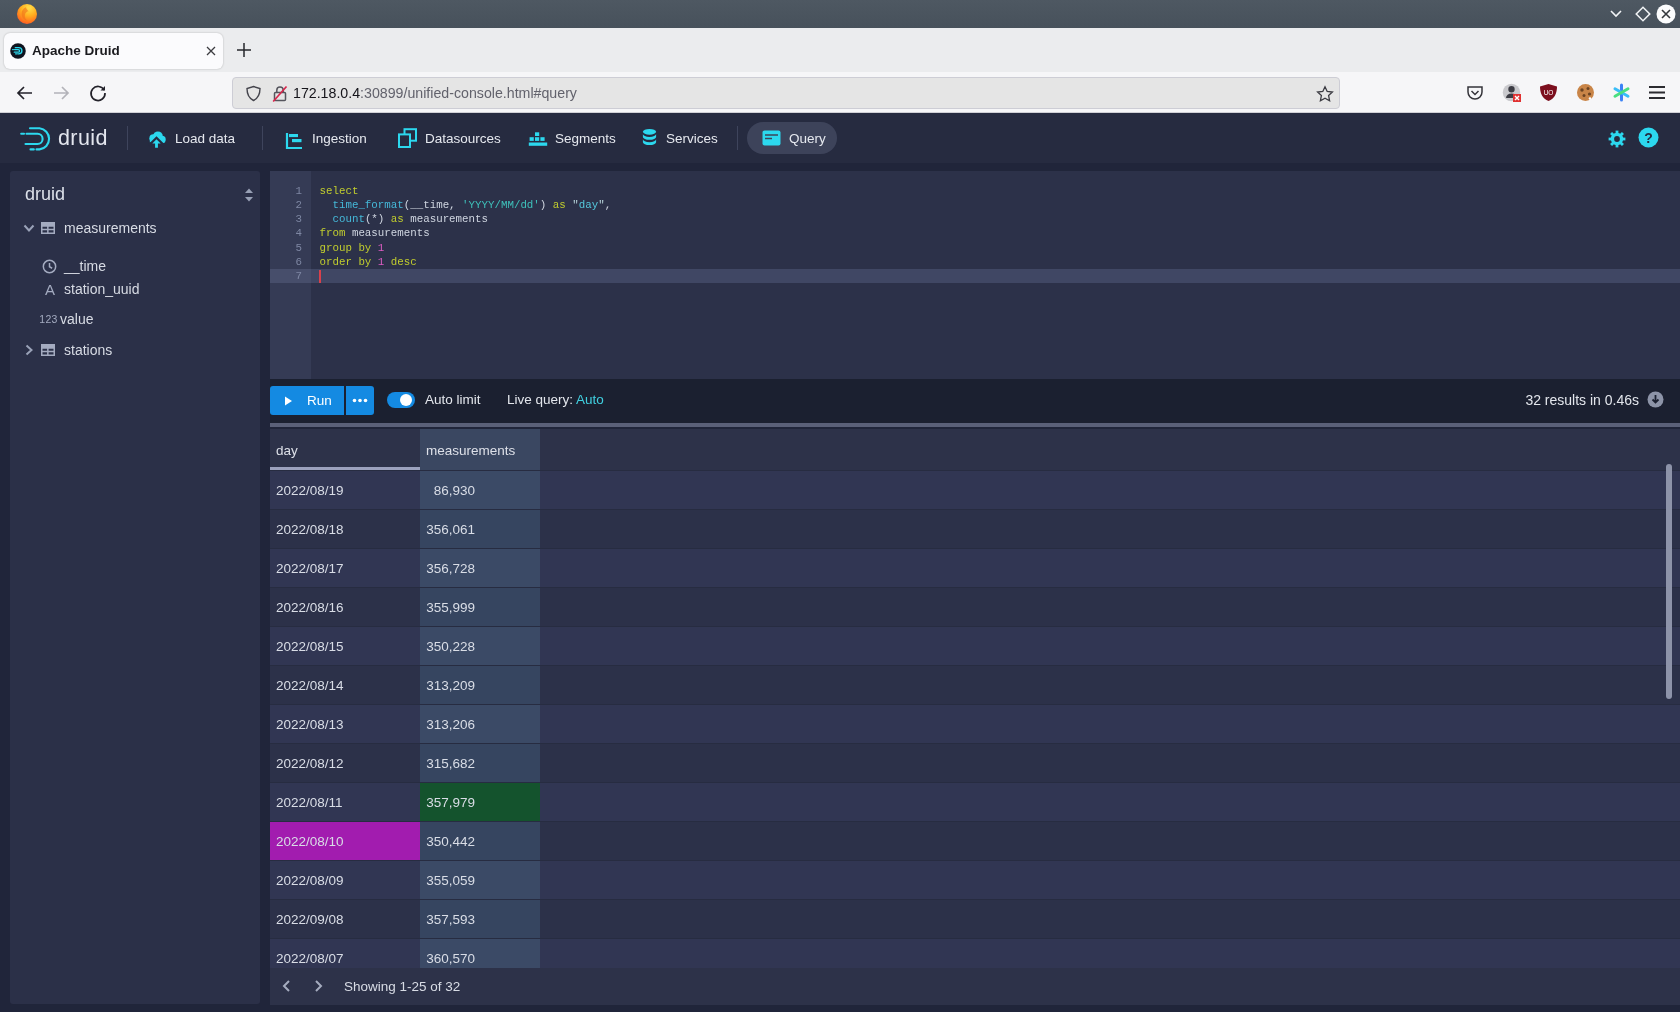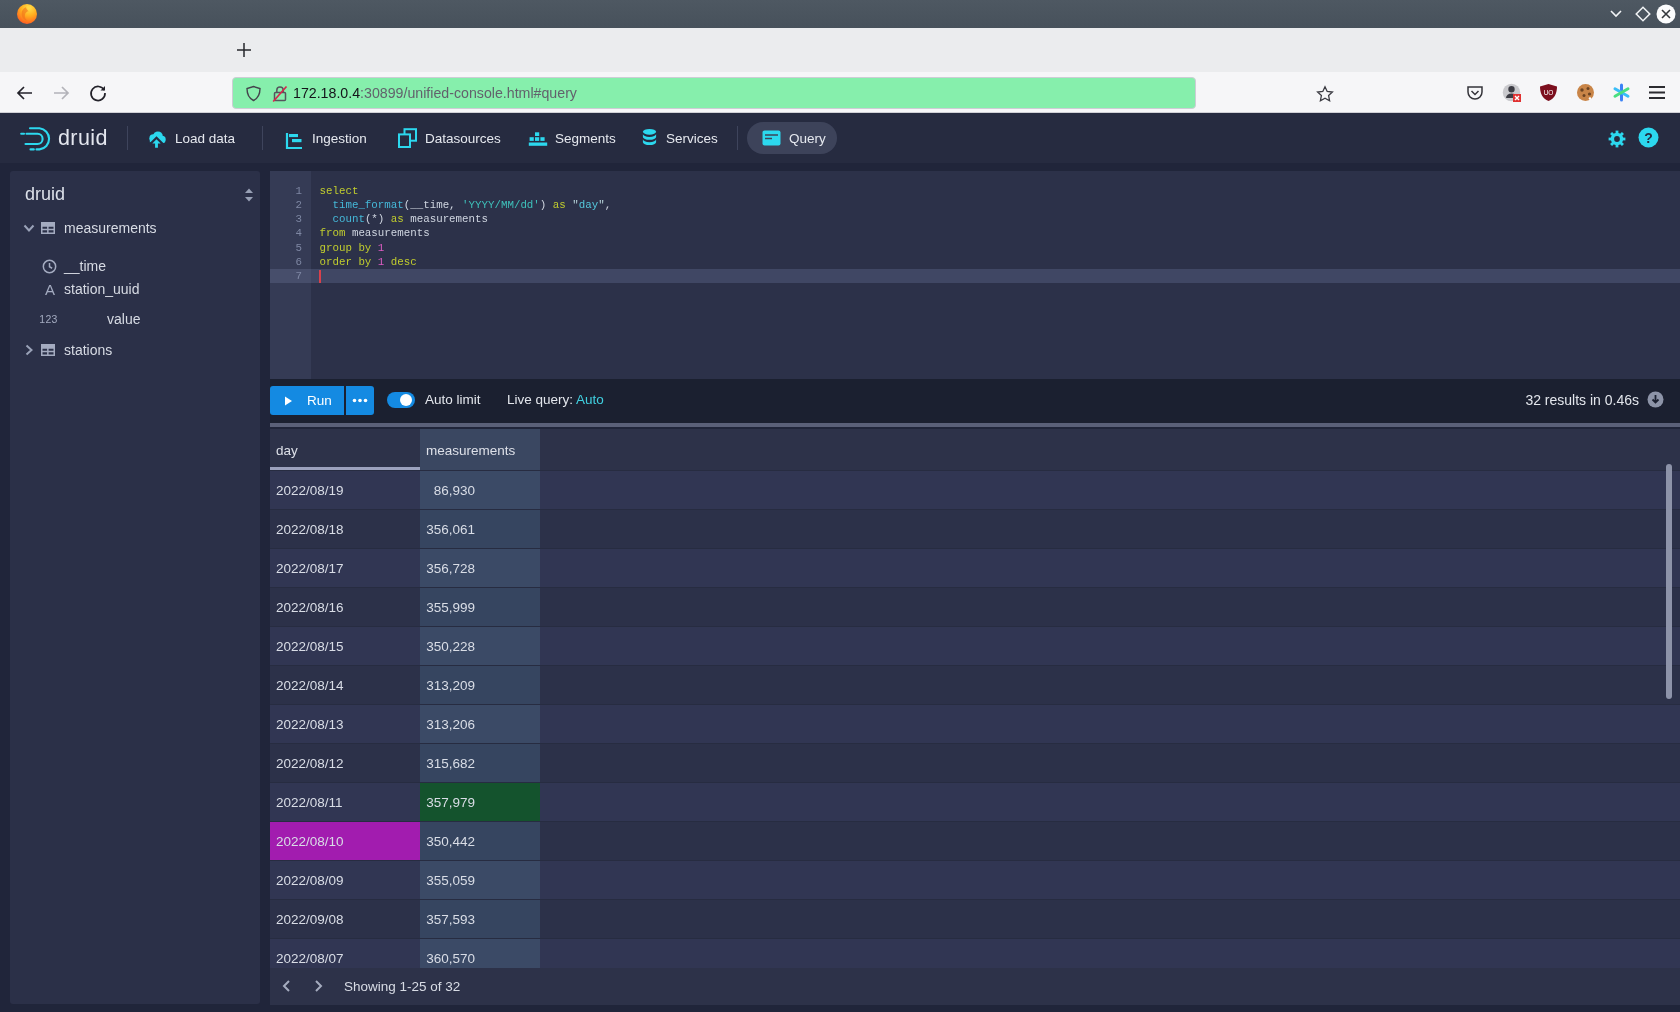--- a/index.html
+++ b/index.html
@@ -9,21 +9,21 @@
 
 
 #titlebar { left:0; top:0; width:1680px; height:28px;
   background:linear-gradient(#4e5862,#47515b); }
 #titletext { width:100%; text-align:center; top:7px; color:#eef0f2; font-size:13.8px; }
 #tabbar { left:0; top:28px; width:1680px; height:44px; background:#ebecee; }
 #tab { left:4px; top:5px; width:219px; height:36px; background:#fbfbfd; border-radius:6px;
   box-shadow:0 0 2px rgba(0,0,0,.25); }
 #tabtitle { left:28px; top:10px; font-size:13.5px; color:#1b1b1f; }
 #navbar { left:0; top:72px; width:1680px; height:41px; background:#f6f6f8; border-bottom:1px solid #d0d0d6;}
-#urlbar { left:232px; top:5px; width:964px; height:32px; background:#86efac;
+#urlbar { left:232px; top:5px; width:1108px; height:32px; background:#e5e5e5;
   border:1px solid #cdcdd5; border-radius:4px; }
 #urltext { left:60px; top:6.5px; font-size:14.2px; color:#15141a; }
 #urltext .dim { color:#62626c; }
 
 
 #dheader { left:0; top:113px; width:1680px; height:50px; background:#262b40; }
 .navitem { top:0; height:50px; display:flex; align-items:center; color:#e6e9ef; font-size:13.5px; }
 .vsep { top:13px; width:1px; height:24px; background:#3e445c; }
 #querypill { left:747px; top:9px; width:90px; height:32px; background:#3d435a; border-radius:16px; }
 
@@ -94,20 +94,35 @@
   <svg class="abs" style="left:1633px;top:4px" width="20" height="20" viewBox="0 0 20 20">
     <rect x="5.2" y="5.2" width="9.6" height="9.6" fill="none" stroke="#f2f4f6" stroke-width="1.5" transform="rotate(45 10 10)"></rect>
   </svg>
   <svg class="abs" style="left:1656px;top:4px" width="20" height="20" viewBox="0 0 20 20">
     <circle cx="10" cy="10" r="9.5" fill="#fbfcfd"></circle>
     <path d="M6 6 L14 14 M14 6 L6 14" stroke="#33383d" stroke-width="1.6"></path>
   </svg>
 </div>
 
 <div id="tabbar" class="abs">
+  <div id="tab" class="abs">
+    <svg class="abs" style="left:6px;top:10px" width="16" height="16" viewBox="0 0 30 30">
+      <circle cx="15" cy="15" r="14.6" fill="#10141f"></circle>
+      <g stroke="#2cd8ee" stroke-width="2.6" fill="none" stroke-linecap="round">
+        <path d="M10 8.7 H16.5 A5.8 5.8 0 0 1 16.5 20.3 H14.5"></path>
+        <path d="M8.5 12.4 H15.5 A2.4 2.4 0 0 1 15.5 17.2 H8"></path>
+        <path d="M5 12.4 H6.2"></path>
+          <path d="M10.5 20.3 H12.5"></path>
+      </g>
+    </svg>
+    <div id="tabtitle" class="abs"><b style="font-weight:700">Apache Druid</b></div>
+    <svg class="abs" style="left:200px;top:11px" width="14" height="14" viewBox="0 0 14 14">
+      <path d="M3 3 L11 11 M11 3 L3 11" stroke="#3c3c41" stroke-width="1.3"></path>
+    </svg>
+  </div>
   <svg class="abs" style="left:236px;top:14px" width="16" height="16" viewBox="0 0 16 16">
     <path d="M8 1 V15 M1 8 H15" stroke="#27272c" stroke-width="1.5"></path>
   </svg>
 </div>
 
 <div id="navbar" class="abs">
   <svg class="abs" style="left:15px;top:11px" width="20" height="20" viewBox="0 0 20 20">
     <path d="M17 10 H3 M9 4 L3 10 L9 16" stroke="#23222a" stroke-width="1.7" fill="none"></path>
   </svg>
   <svg class="abs" style="left:51px;top:11px" width="20" height="20" viewBox="0 0 20 20">
@@ -278,21 +293,21 @@
     <svg style="margin-left:31.5px" width="15" height="15" viewBox="0 0 17 17">
       <circle cx="8.5" cy="8.5" r="7" fill="none" stroke="#a4abc0" stroke-width="1.7"></circle>
       <path d="M8.5 4.5 V8.8 L11.5 10.5" fill="none" stroke="#a4abc0" stroke-width="1.7"></path>
     </svg>
     <span style="margin-left:7.5px">__time</span>
   </div>
   <div class="treerow abs" style="top:103px;">
     <span style="margin-left:33px;width:14px;text-align:center;color:#a4abc0;font-size:15px;">A</span>
     <span style="margin-left:7px">station_uuid</span>
   </div>
-  <div class="treerow abs" style="top:133px;gap:47px;">
+  <div class="treerow abs" style="top:133px;">
     <span style="margin-left:28px;width:21px;text-align:center;color:#a4abc0;font-size:10.5px;letter-spacing:0.3px;">123</span>
     <span style="margin-left:1px">value</span>
   </div>
   <div class="treerow abs" style="top:163.5px;">
     <svg style="margin-left:12px" width="14" height="14" viewBox="0 0 14 14">
         <path d="M4.5 2.5 L9.5 7 L4.5 11.5" fill="none" stroke="#9aa2b8" stroke-width="2"></path>
       </svg>
     <svg style="margin-left:4px" width="16" height="16" viewBox="0 0 16 16">
       <path fill="#a4abc0" d="M1 2 h14 v12 h-14 Z M2.5 6.8 h4.6 v2 h-4.6 Z M8.6 6.8 h4.9 v2 h-4.9 Z M2.5 10.3 h4.6 v2.2 h-4.6 Z M8.6 10.3 h4.9 v2.2 h-4.9 Z" fill-rule="evenodd"></path>
     </svg>

